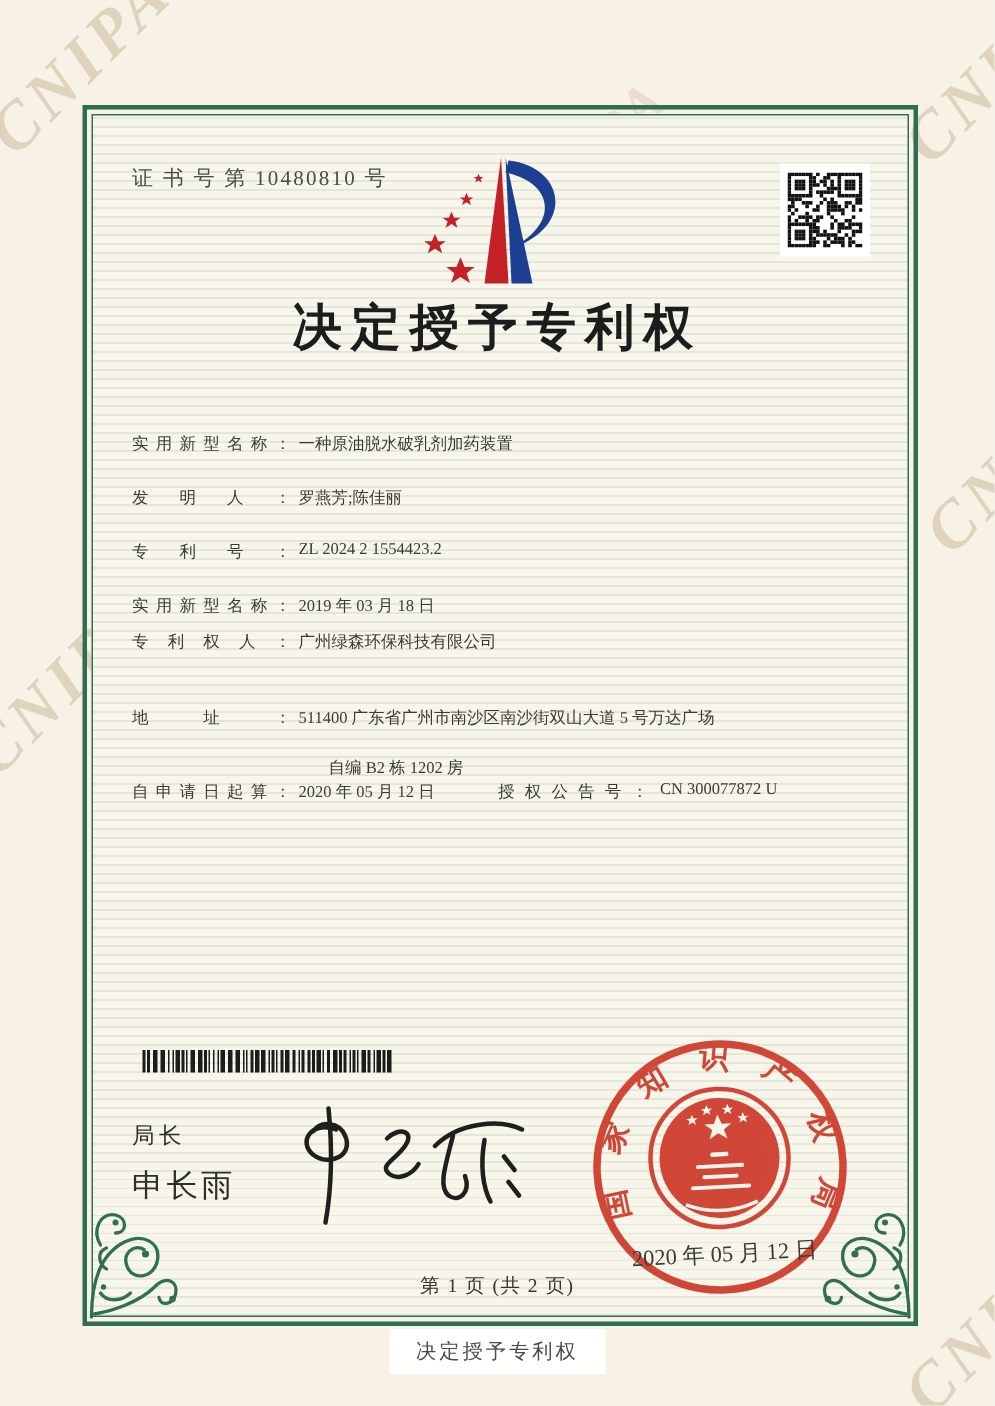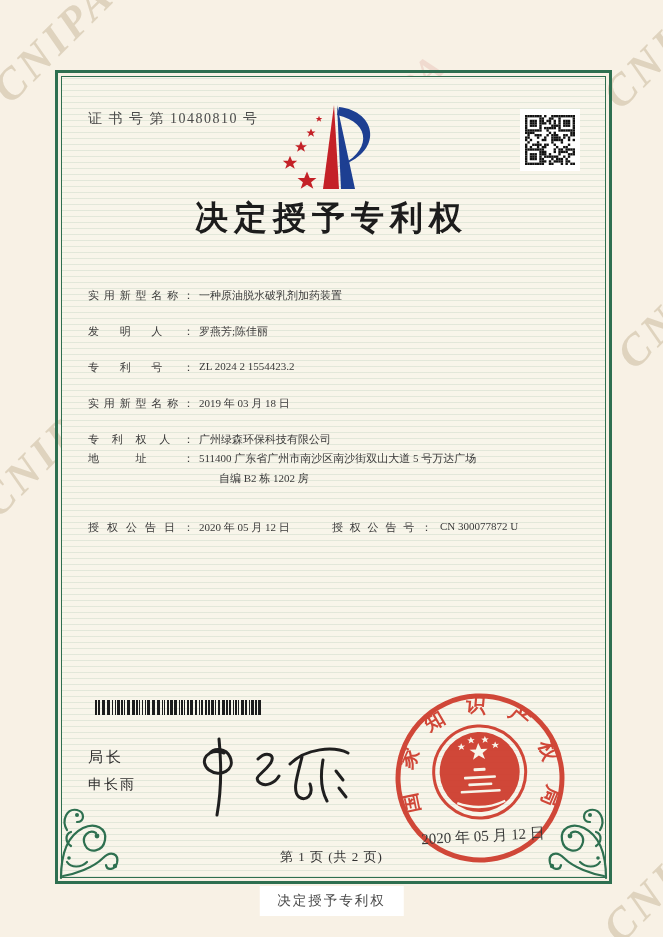--- a/index.html
+++ b/index.html
@@ -46,38 +46,38 @@
     position:absolute;left:0;top:196px;width:663px;text-align:center;
     font-size:33px;font-weight:700;letter-spacing:6px;color:#1c1c1c;
   }
   
   .row{position:absolute;left:88px;font-size:11px;color:#3a3a3a;white-space:nowrap}
   .flabel{
     display:inline-block;width:106px;text-align:justify;text-align-last:justify;
     vertical-align:top;
   }
   .fvalue{margin-left:5px}
-  .fvalue2{display:block;margin-left:131px;margin-top:5px}
+  .fvalue2{display:block;margin-left:131px;margin-top:18px}
   .glabel2{
     position:absolute;left:244px;display:inline-block;width:100px;
     text-align:justify;text-align-last:justify;
   }
   .gvalue2{position:absolute;left:352px}
   
   .paras{
     position:absolute;left:85px;top:545px;width:494px;font-size:15px;color:#2b2b2b;
     line-height:24px;text-align:justify;
   }
   .paras p{margin:0;text-indent:2em}
   
   .barcode{position:absolute;left:95px;top:700px;width:170px;height:15px;display:flex}
   .barcode i{display:block;background:#1c1c1c;height:100%}
   .barcode b{display:block;height:100%}
   .officer-title{position:absolute;left:88px;top:748px;font-size:15px;letter-spacing:3px;color:#2e2e2e}
-  .officer-name{position:absolute;left:88px;top:776px;font-size:14px;letter-spacing:2px;color:#2e2e2e}
+  .officer-name{position:absolute;left:88px;top:776px;font-size:21px;letter-spacing:2px;color:#2e2e2e}
   .signature{position:absolute;left:188px;top:733px;width:180px;height:88px}
   .seal{position:absolute;left:392px;top:690px;width:176px;height:176px}
   .page-footer{
     position:absolute;left:0;top:848px;width:663px;text-align:center;
     font-size:13px;color:#333333;letter-spacing:1px;
   }
   .cont-note{
     position:absolute;left:50%;top:886px;transform:translateX(-50%);
     background:#ffffff;padding:6px 18px;font-size:13.5px;color:#4a4a4a;
     letter-spacing:2px;white-space:nowrap;
@@ -395,29 +395,29 @@
 </div>
 <div class="row" style="top:324px">
   <span class="flabel">发明人：</span><span class="fvalue">罗燕芳;陈佳丽</span>
 </div>
 <div class="row" style="top:360px">
   <span class="flabel">专利号：</span><span class="fvalue">ZL 2024 2 1554423.2</span>
 </div>
 <div class="row" style="top:396px">
   <span class="flabel">实用新型名称：</span><span class="fvalue">2019 年 03 月 18 日</span>
 </div>
-<div class="row" style="top:432px">
+<div class="row" style="top:420px">
   <span class="flabel">专利权人：</span><span class="fvalue">广州绿森环保科技有限公司</span>
 </div>
-<div class="row" style="top:451px">
+<div class="row" style="top:471px">
   <span class="flabel">地址：</span><span class="fvalue">511400 广东省广州市南沙区南沙街双山大道 5 号万达广场</span>
   <span class="fvalue2">自编 B2 栋 1202 房</span>
 </div>
 <div class="row" style="top:520px">
-  <span class="flabel">授权公告日：</span><span class="fvalue">2020 年 05 月 12 日</span>
+  <span class="flabel">自申请日起算：</span><span class="fvalue">2020 年 05 月 12 日</span>
   <span class="glabel2">授权公告号：</span>
   <span class="gvalue2">CN 300077872 U</span>
 </div>
 
 <div class="paras">
 </div>
 
 <div class="barcode">
     <i style="width:2px"></i>
     <b style="width:1px"></b>

